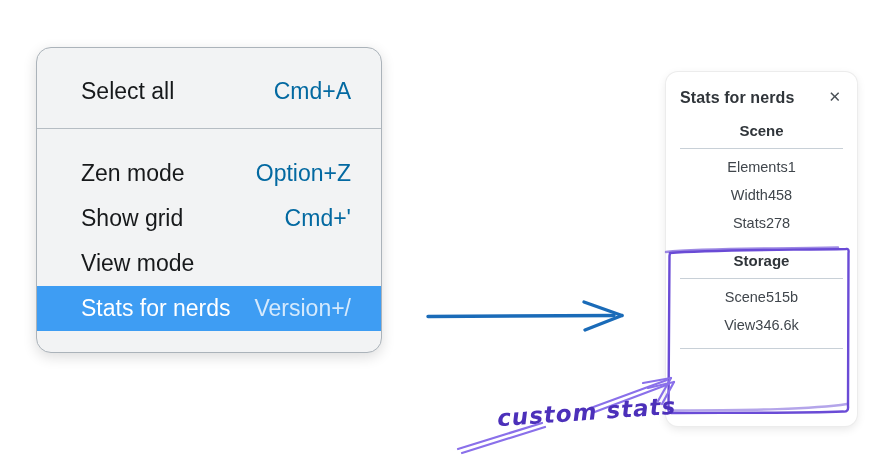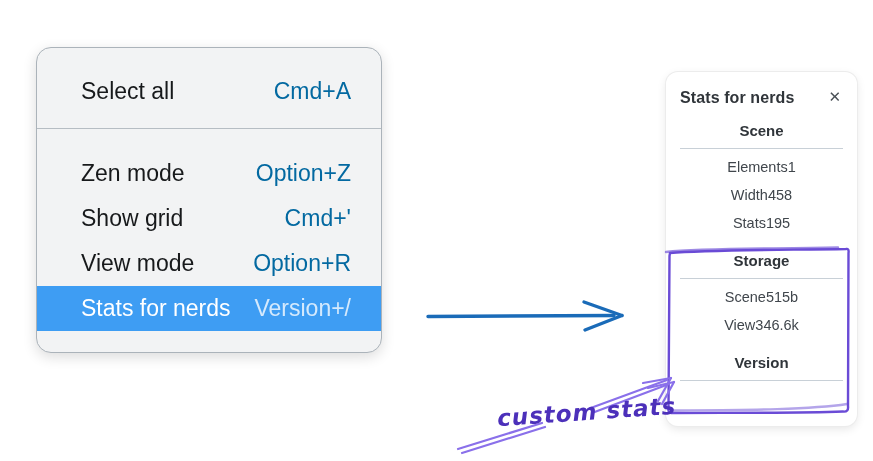--- a/index.html
+++ b/index.html
@@ -74,21 +74,20 @@
     <div class="menu-item">
       <span>Zen mode</span>
       <span class="shortcut">Option+Z</span>
     </div>
     <div class="menu-item">
       <span>Show grid</span>
       <span class="shortcut">Cmd+'</span>
     </div>
     <div class="menu-item">
       <span>View mode</span>
-      <span class="shortcut">Option+R</span>
     </div>
     <div class="menu-item highlighted">
       <span>Stats for nerds</span>
       <span class="shortcut">Version+/</span>
     </div>
   </div>
 
   <svg class="blue-arrow" width="206" height="38" viewBox="0 0 206 38">
     <g stroke="#1a6bb8" stroke-width="3.4" fill="none" stroke-linecap="round">
       <line x1="4" y1="18.5" x2="190" y2="17.5"></line>
@@ -109,39 +108,38 @@
       <div class="stat-row">
         <span>Elements</span>
         <span class="stat-value">1</span>
       </div>
       <div class="stat-row">
         <span>Width</span>
         <span class="stat-value">458</span>
       </div>
       <div class="stat-row">
         <span>Stats</span>
-        <span class="stat-value">195</span>
+        <span class="stat-value">278</span>
       </div>
     </div>
 
     <div class="sec-storage">
       <div class="section-heading">Storage</div>
       <hr class="section-rule">
       <div class="stat-row">
         <span>Scene</span>
         <span class="stat-value">515b</span>
       </div>
       <div class="stat-row">
         <span>View</span>
         <span class="stat-value">346.6k</span>
       </div>
     </div>
 
     <div class="sec-version">
-      <div class="section-heading">Version</div>
       <hr class="section-rule">
     </div>
   </div>
 
   <svg class="purple-box" width="202" height="184" viewBox="0 0 202 184">
     <g stroke="#6a4bd6" stroke-width="2.4" fill="none" stroke-linecap="round" stroke-linejoin="round">
       <path d="M 12 13
                C 50 9.5, 130 10, 188 9
                C 190 8.5, 191 10, 190.5 13
                L 190 166

